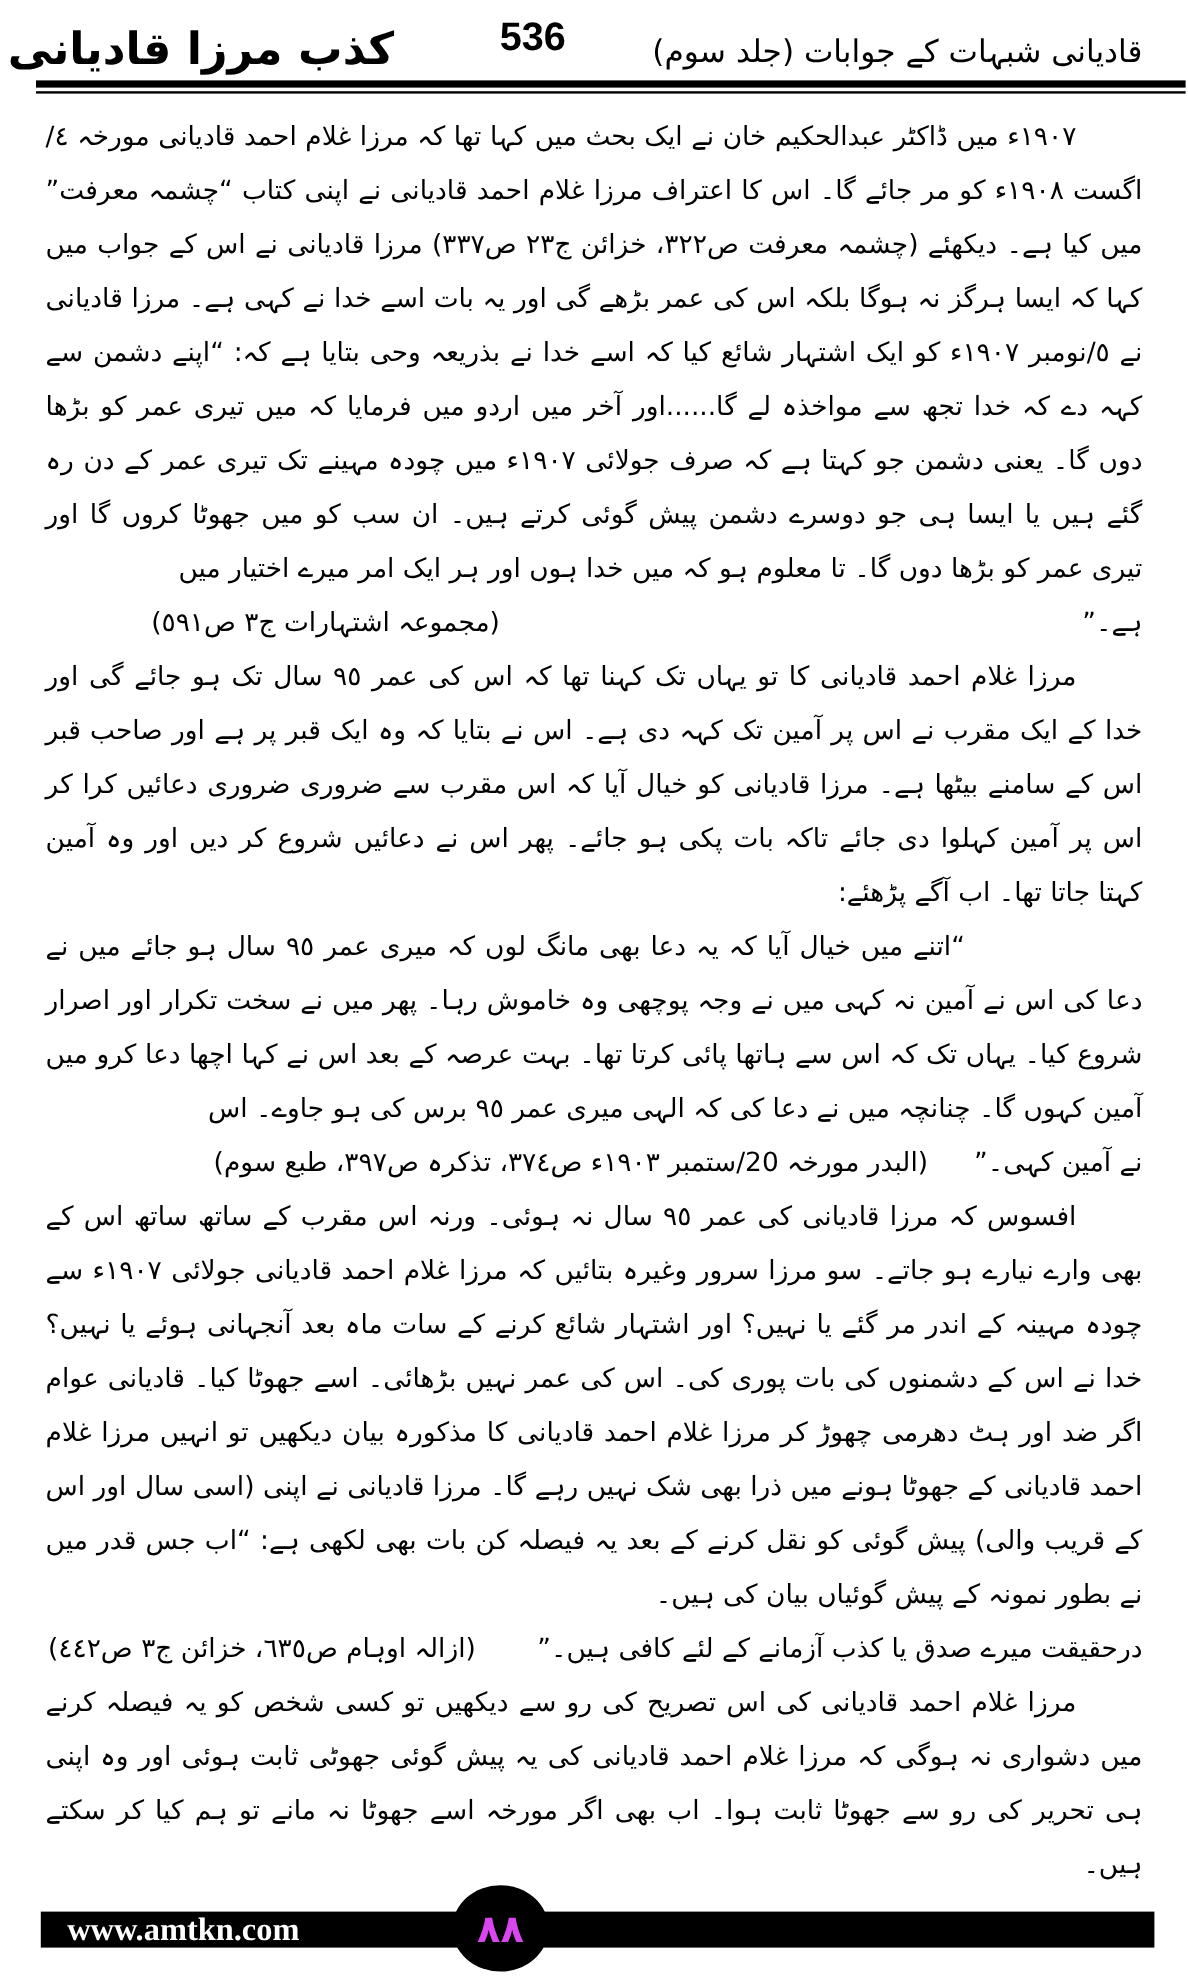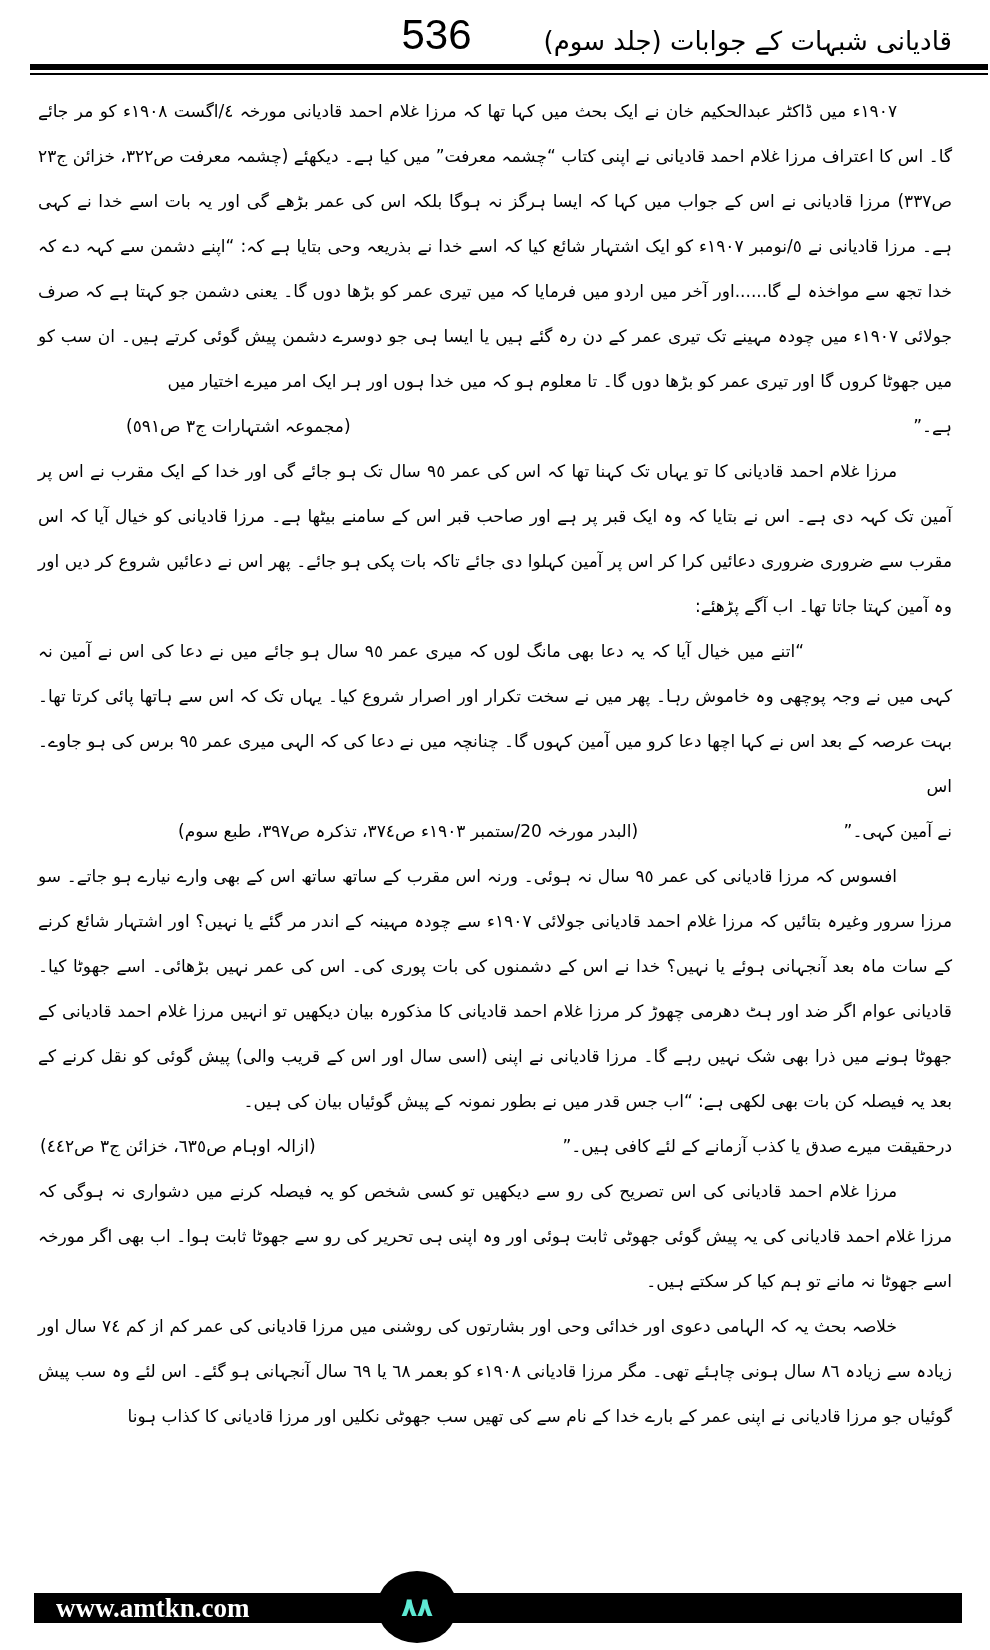--- a/index.html
+++ b/index.html
@@ -21,23 +21,23 @@
     align-items: flex-end;
     padding: 14px 38px 4px 30px;
   }
   .series-title {
     font-size: 26px;
     white-space: nowrap;
     letter-spacing: 0px;
   }
   .page-number-latin {
     font-family: "Liberation Sans", sans-serif;
-    font-weight: normal;
-    font-size: 42px;
-    margin: 0 72px 0 0;
+    font-weight: bold;
+    font-size: 33px;
+    margin: 0 72px 12px 0;
     line-height: 1;
   }
   .book-title {
     font-weight: bold;
     font-size: 37px;
     margin: 0 88px 0 0;
     white-space: nowrap;
     line-height: 1;
   }
   .rule {
@@ -45,21 +45,21 @@
     border-top: 6px solid #000;
     height: 3px;
     border-bottom: 2px solid #000;
   }
   
   .content {
     direction: rtl;
     padding: 14px 38px 0 38px;
     height: 1480px;
     overflow: hidden;
-    font-size: 17px;
+    font-size: 22px;
     line-height: 45px;
     text-align: justify;
   }
   .para { text-indent: 55px; }
   .para.deep { text-indent: 148px; }
   .cite-line {
     display: flex;
     justify-content: space-between;
     align-items: baseline;
   }
@@ -86,36 +86,37 @@
     white-space: nowrap;
   }
   .footer-url.left  { left: 56px; }
   .footer-url.right { right: 42px; }
   .footer-badge {
     position: absolute;
     left: 377px; top: 1571px;
     width: 80px; height: 72px;
     background: #000;
     border-radius: 50%;
-    color: #5eead4;
+    color: #d946ef;
     display: flex;
     align-items: center;
     justify-content: center;
-    font-size: 26px;
+    font-size: 32px;
     font-weight: bold;
   }
 </style>
 </head>
 <body>
 
 <div class="page">
 
   <div class="header">
     <span class="series-title">قادیانی شبہات کے جوابات (جلد سوم)</span>
     <span class="page-number-latin">536</span>
+    <span class="book-title">کذب مرزا قادیانی</span>
   </div>
 
   <div class="rule"></div>
 
   <div class="content">
       <div class="para">١٩٠٧ء میں ڈاکٹر عبدالحکیم خان نے ایک بحث میں کہا تھا کہ مرزا غلام احمد قادیانی مورخہ ٤/اگست ١٩٠٨ء کو مر جائے گا۔ اس کا اعتراف مرزا غلام احمد قادیانی نے اپنی کتاب “چشمہ معرفت” میں کیا ہے۔ دیکھئے (چشمہ معرفت ص٣٢٢، خزائن ج٢٣ ص٣٣٧) مرزا قادیانی نے اس کے جواب میں کہا کہ ایسا ہرگز نہ ہوگا بلکہ اس کی عمر بڑھے گی اور یہ بات اسے خدا نے کہی ہے۔ مرزا قادیانی نے ٥/نومبر ١٩٠٧ء کو ایک اشتہار شائع کیا کہ اسے خدا نے بذریعہ وحی بتایا ہے کہ: “اپنے دشمن سے کہہ دے کہ خدا تجھ سے مواخذہ لے گا......اور آخر میں اردو میں فرمایا کہ میں تیری عمر کو بڑھا دوں گا۔ یعنی دشمن جو کہتا ہے کہ صرف جولائی ١٩٠٧ء میں چودہ مہینے تک تیری عمر کے دن رہ گئے ہیں یا ایسا ہی جو دوسرے دشمن پیش گوئی کرتے ہیں۔ ان سب کو میں جھوٹا کروں گا اور تیری عمر کو بڑھا دوں گا۔ تا معلوم ہو کہ میں خدا ہوں اور ہر ایک امر میرے اختیار میں</div>
       <div class="cite-line cite-0">
         <span class="tail">ہے۔”</span>
         <span class="cite">(مجموعہ اشتہارات ج٣ ص٥٩١)</span>
       </div>

